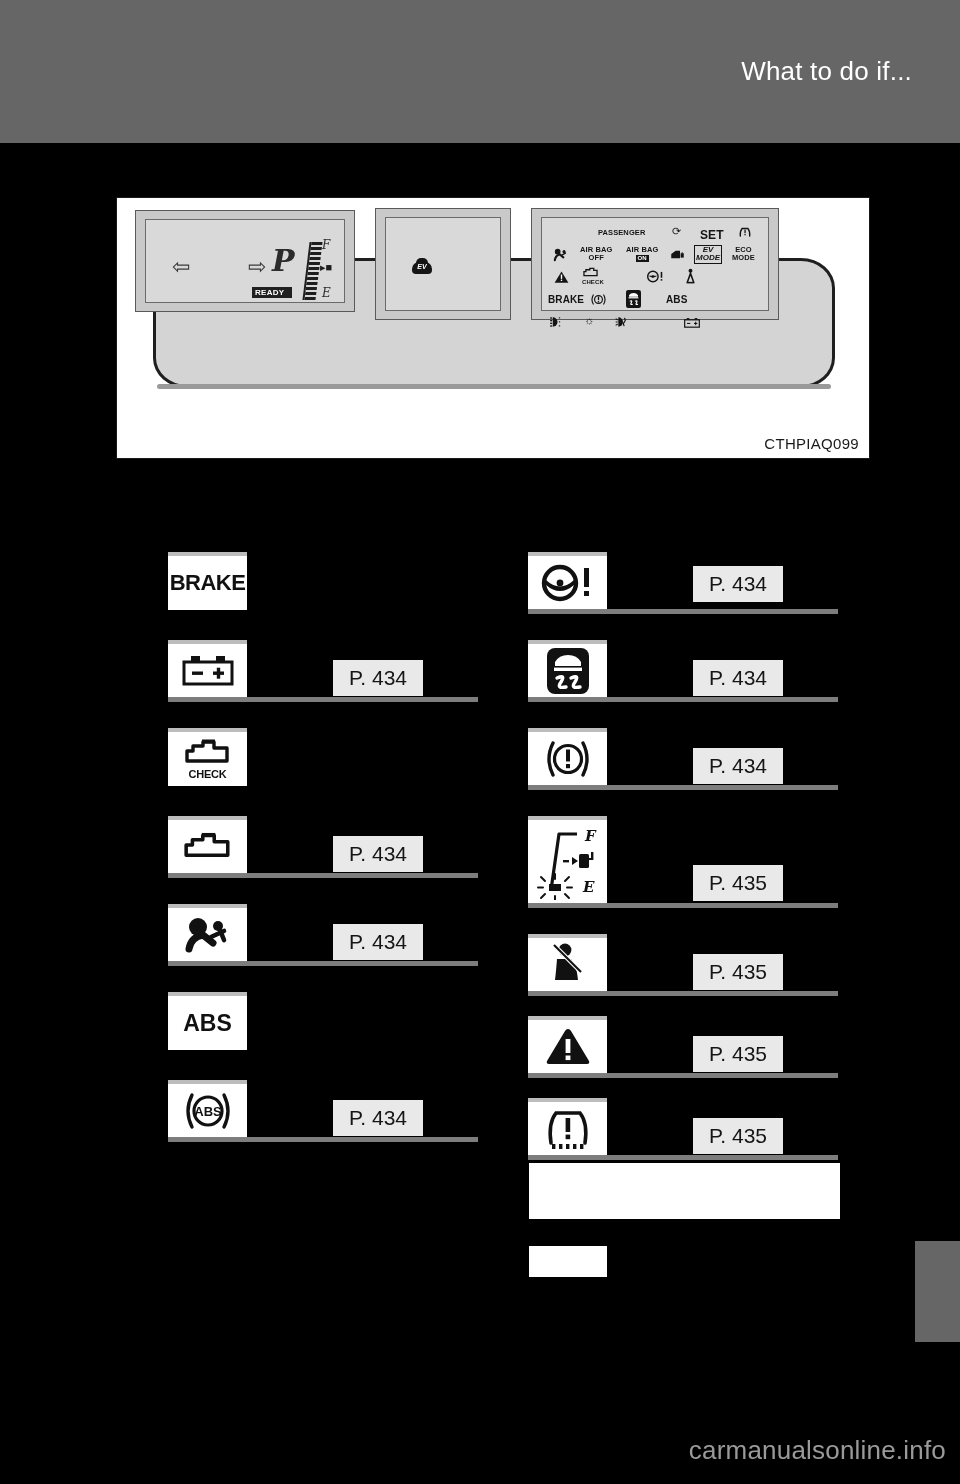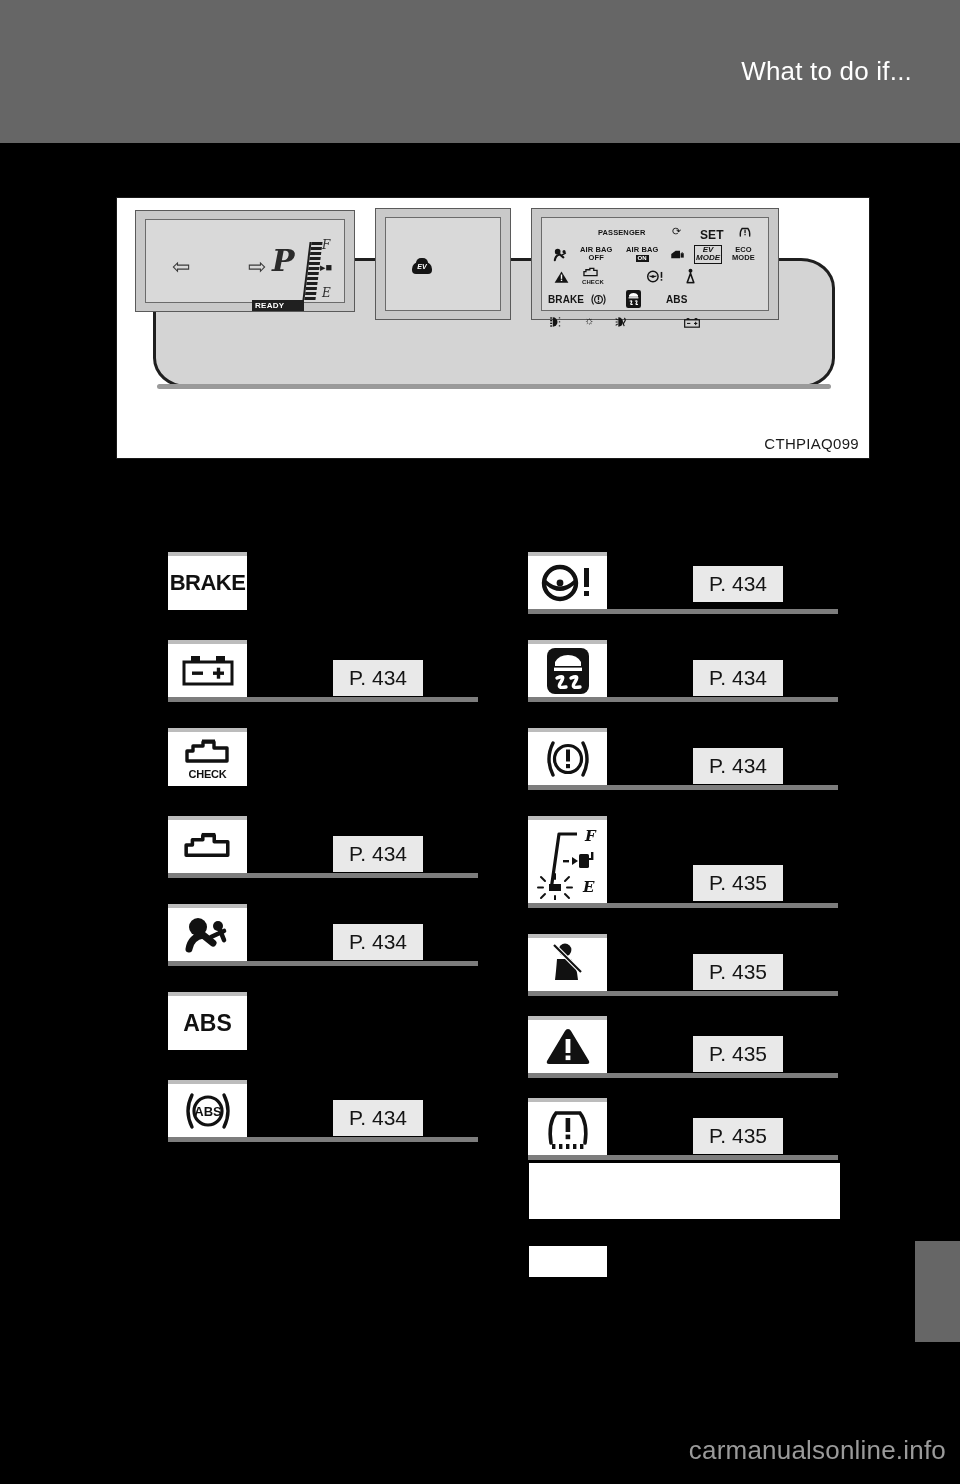--- a/index.html
+++ b/index.html
@@ -74,24 +74,24 @@
   }
   .turn-right{
     position:absolute;left:102px;top:36px;font-size:22px;color:#3a3a3a;line-height:1;
   }
   .shift-p{
     position:absolute;left:126px;top:26px;
     font-family:"DejaVu Serif", serif;
     font-style:italic;font-weight:bold;font-size:30px;color:#2b2b2b;line-height:1;
   }
   .ready-badge{
-    position:absolute;left:106px;top:80px;
+    position:absolute;left:106px;top:67px;
     background:#202020;color:#ffffff;
     font-size:8px;font-weight:bold;letter-spacing:.3px;
-    padding:2px 19px 1px 3px;line-height:1;
+    padding:2px 7px 1px 3px;line-height:1;
   }
   .fuel-bar{
     position:absolute;left:160px;top:22px;width:11px;height:58px;
     background:repeating-linear-gradient(to bottom,#1e1e1e 0,#1e1e1e 3px,#d9d9d9 3px,#d9d9d9 5px);
     border-left:2px solid #1e1e1e;
     transform:skewX(-7deg);
   }
   .fuel-F{position:absolute;left:176px;top:18px;font-family:"DejaVu Serif",serif;font-style:italic;font-size:12px;color:#2b2b2b;}
   .fuel-E{position:absolute;left:176px;top:66px;font-family:"DejaVu Serif",serif;font-style:italic;font-size:12px;color:#2b2b2b;}
   .fuel-pump{position:absolute;left:174px;top:42px;font-size:11px;color:#1e1e1e;line-height:1;}

